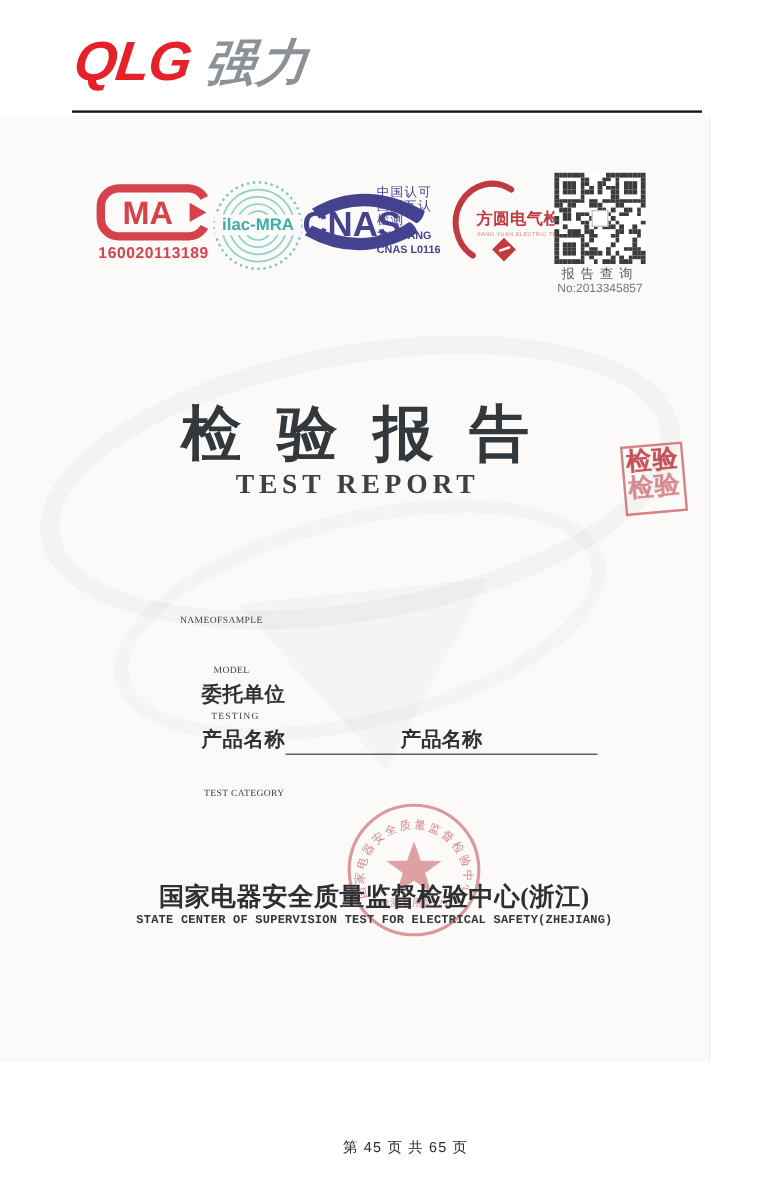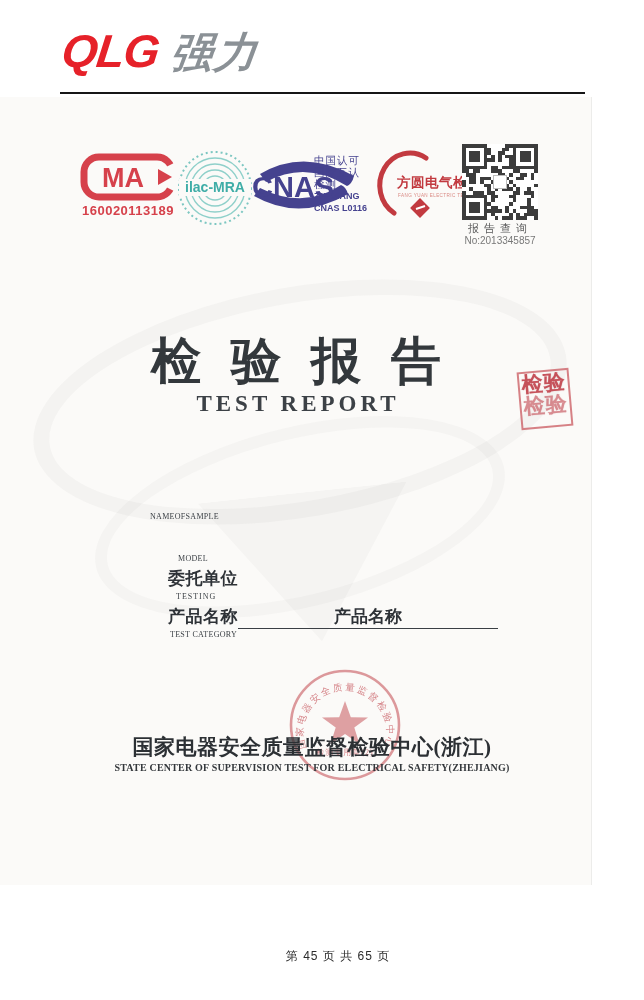--- a/index.html
+++ b/index.html
@@ -71,21 +71,21 @@
   .field .line.tight { letter-spacing:0; }
   .sub { position:absolute; font-size:8px; color:#3a3f44; font-family:"Liberation Serif", serif;
          letter-spacing:.3px; }
 
   
   .seal { position:absolute; left:287px; top:570px; z-index:1; opacity:.85; mix-blend-mode:multiply; }
   .org-cn { position:absolute; left:16px; top:636px; width:592px; text-align:center; z-index:2;
             font-family:"Liberation Serif", serif; font-weight:bold; font-size:21px;
             letter-spacing:.5px; color:#2c3034; }
   .org-en { position:absolute; left:16px; top:665px; width:592px; text-align:center; z-index:2;
-            font-family:Liberation Serif, serif; font-weight:bold; font-size:10px;
+            font-family:Liberation Mono, monospace; font-weight:bold; font-size:10px;
             letter-spacing:.2px; color:#33373b; }
   .org-sub { position:absolute; left:16px; top:689px; width:592px; text-align:center; z-index:2;
              font-family:"Liberation Serif", serif; font-size:13.5px; letter-spacing:4px;
              color:#2e3237; }
 
   
   .footer { position:absolute; left:0; top:948px; width:644px; text-align:center;
             font-size:12px; color:#2b2b2b; letter-spacing:1px;padding-left:32px; }
 </style>
 </head>
@@ -388,21 +388,21 @@
 
     <div class="field" style="top:470px;">
       <span class="lbl">委托单位</span>
     </div>
     <div class="sub" style="left:176px; top:495px; letter-spacing:1px;">TESTING</div>
 
     <div class="field" style="top:508px;">
       <span class="lbl">产品名称</span>
       <span class="line">产品名称</span>
     </div>
-    <div class="sub" style="left:170px; top:533px;">TEST CATEGORY</div>
+    <div class="sub" style="left:170px; top:559px;">TEST CATEGORY</div>
 
     <svg class="seal" width="116" height="116" viewBox="0 0 116 116">
       <defs>
         <path id="ringPath" d="M 24,90 A 42,42 0 1 1 92,90"></path>
       </defs>
       <circle cx="58" cy="58" r="54" fill="none" stroke="rgba(198,74,82,.65)" stroke-width="2.6"></circle>
       <text font-size="9.5" fill="rgba(198,74,82,.8)" letter-spacing="2.2" font-family="Liberation Serif, serif">
         <textPath href="#ringPath" startOffset="50%" text-anchor="middle">国家电器安全质量监督检验中心</textPath>
       </text>
       <polygon points="58,34 63.8,50.2 81,50.4 67.3,60.6 72.4,77 58,66.9 43.6,77 48.7,60.6 35,50.4 52.2,50.2" fill="rgba(198,74,82,.6)"></polygon>

